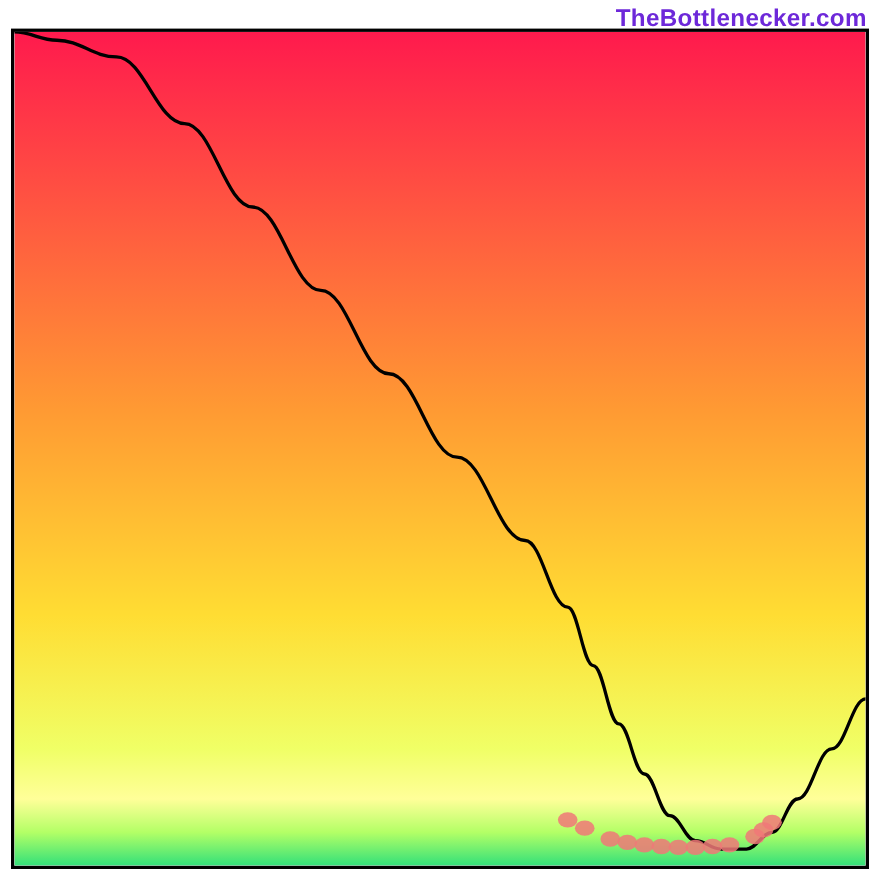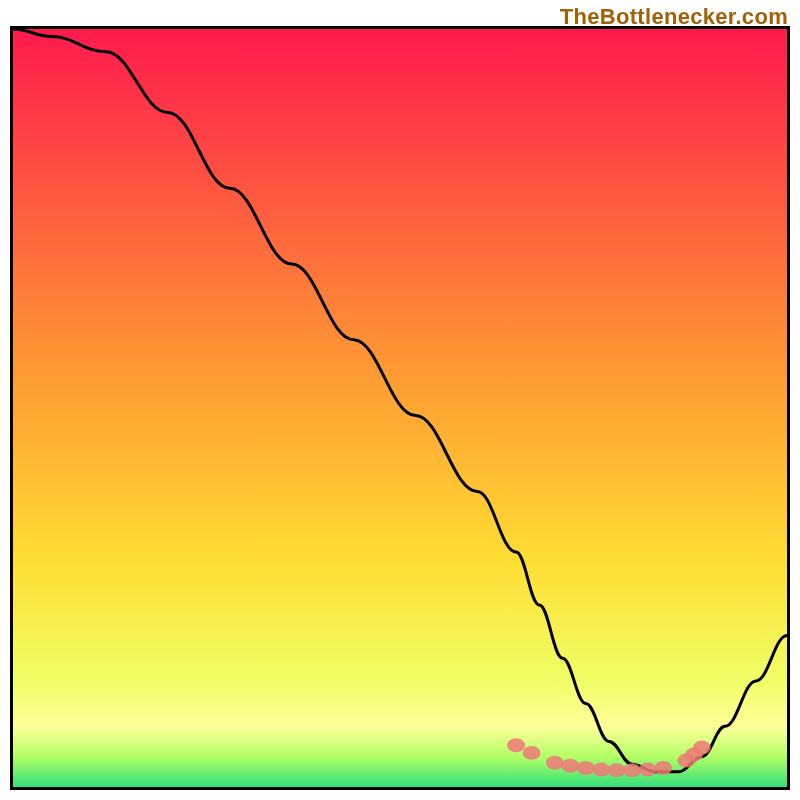--- a/index.html
+++ b/index.html
@@ -13,21 +13,21 @@
   }
   .stage {
     position: relative;
     width: 800px;
     height: 800px;
   }
   .watermark {
     position: absolute;
     top: 4px;
     right: 12px;
-    color: #a16207;
+    color: #6d28d9;
     font-size: 22px;
     font-weight: 600;
     letter-spacing: 0.3px;
     user-select: none;
   }
   .plot {
     position: absolute;
     left: 10px;
     top: 26px;
     width: 780px;

